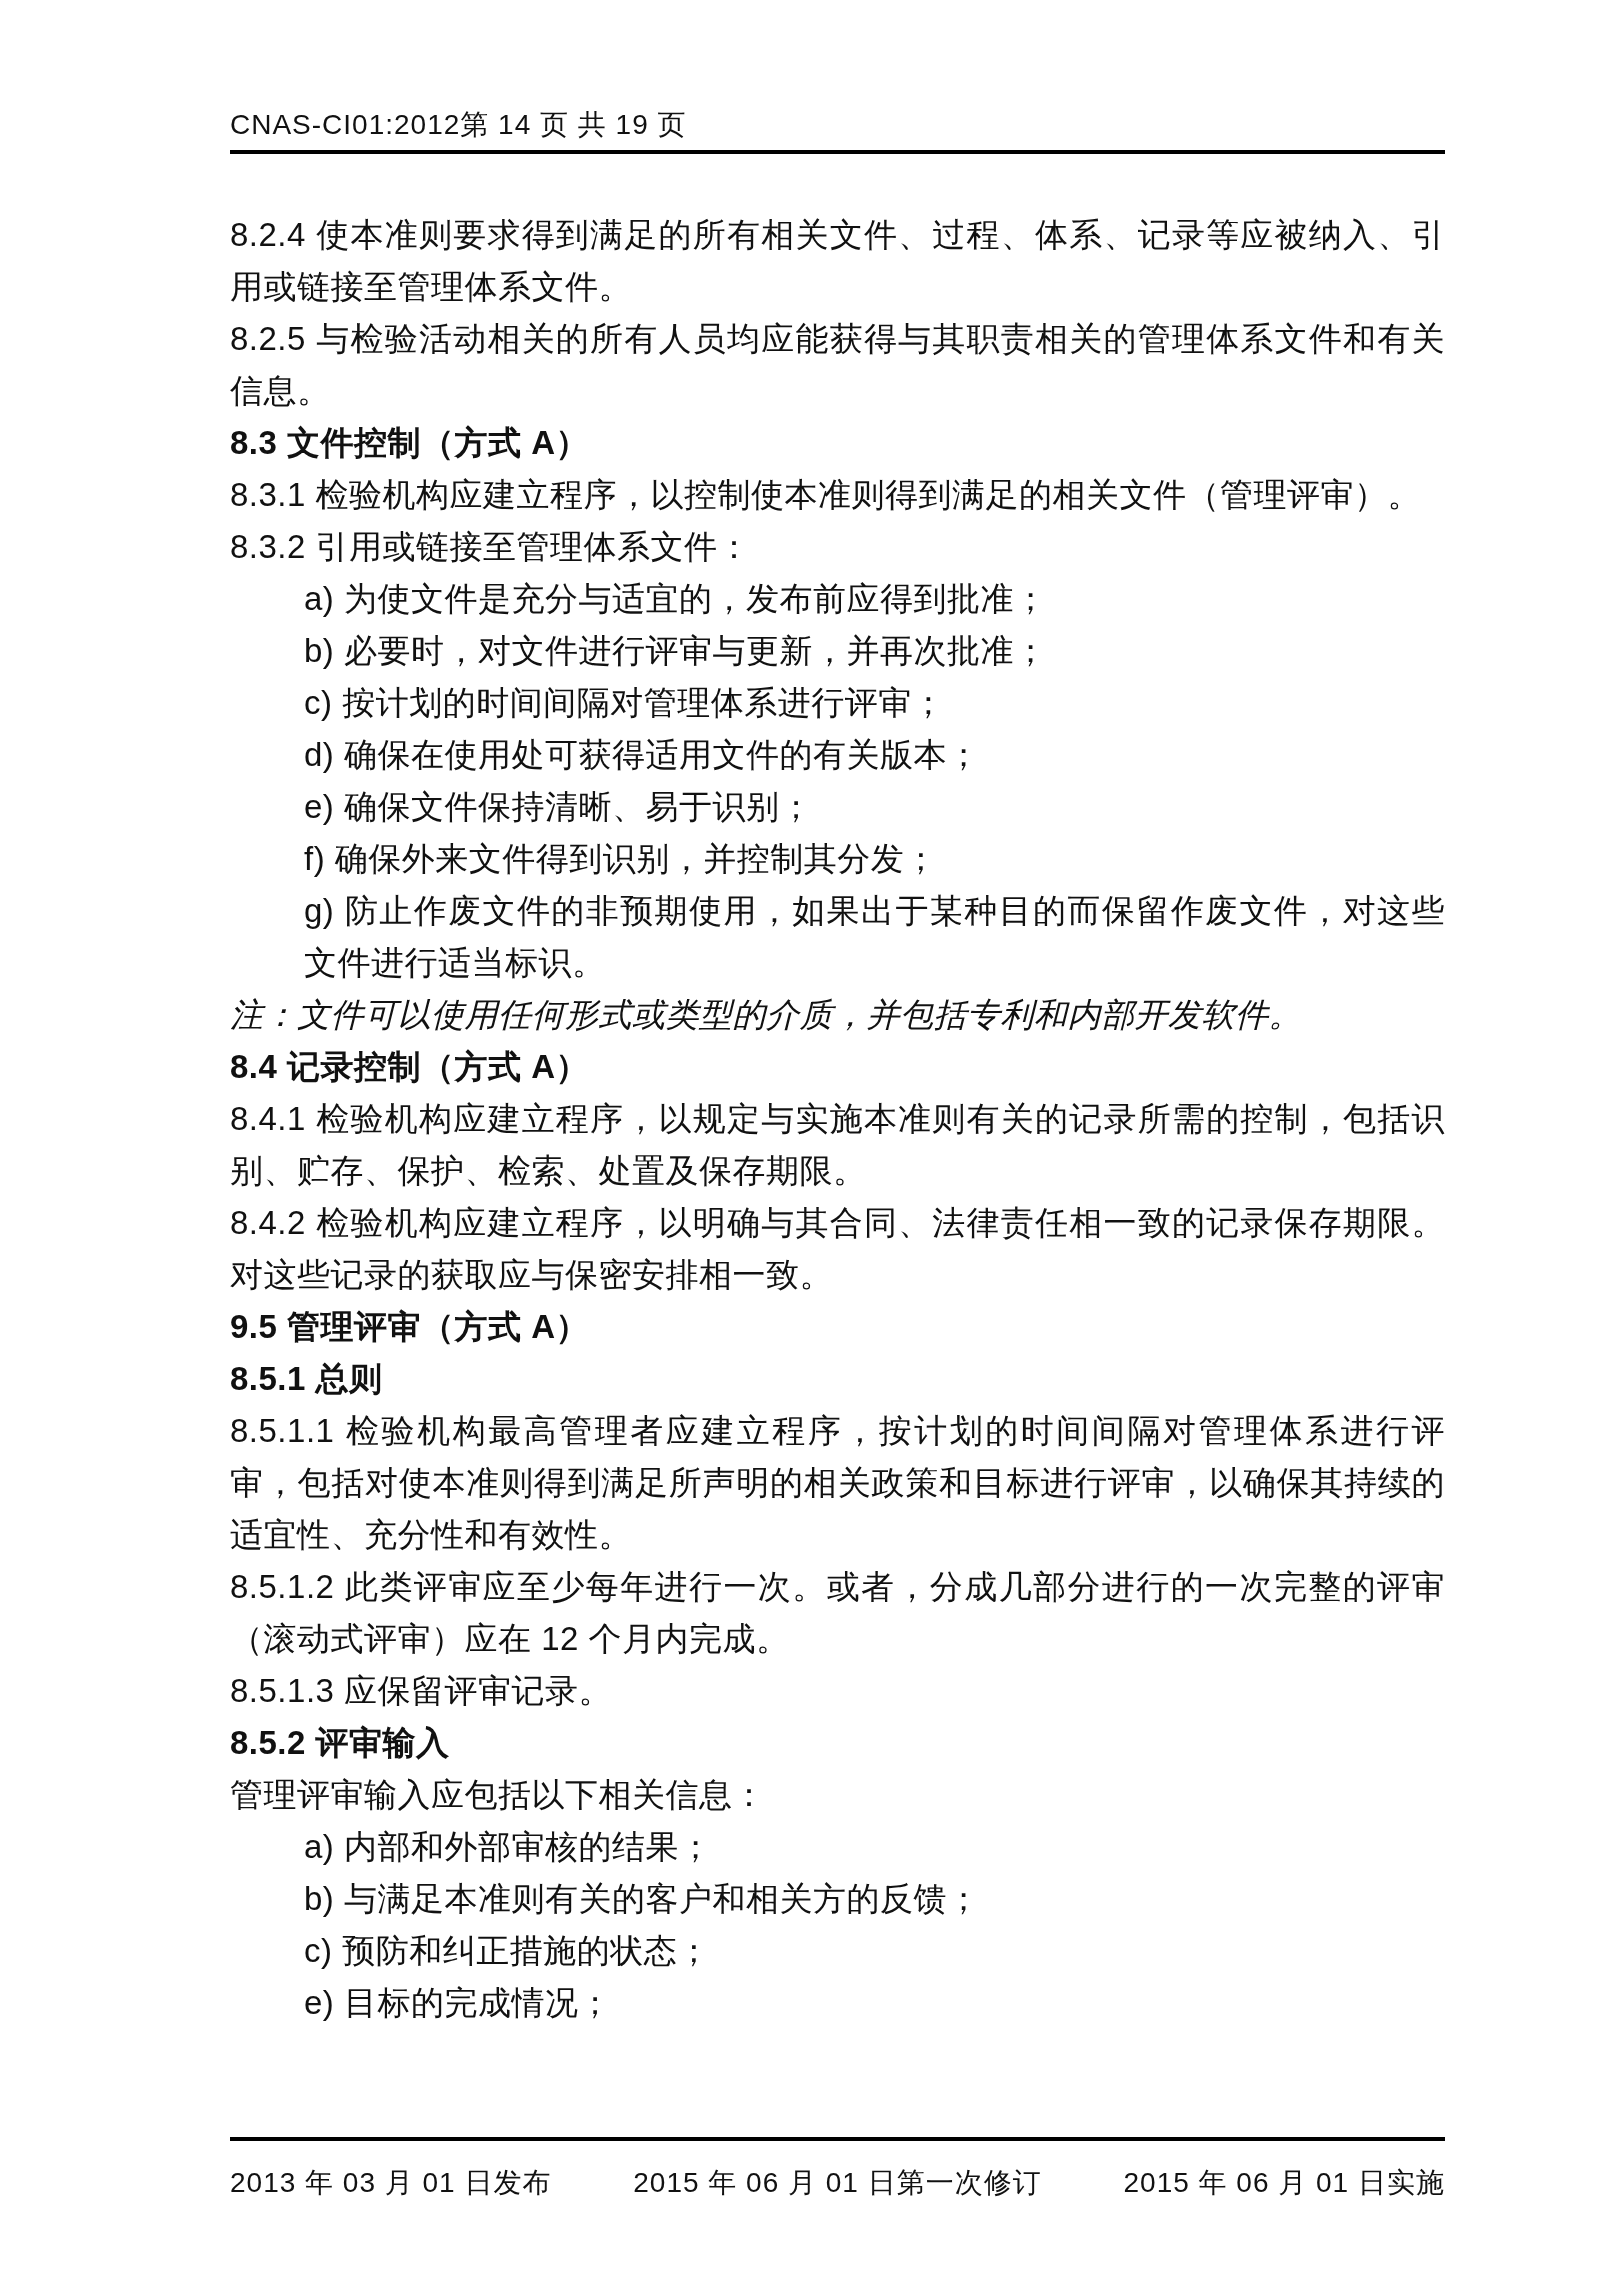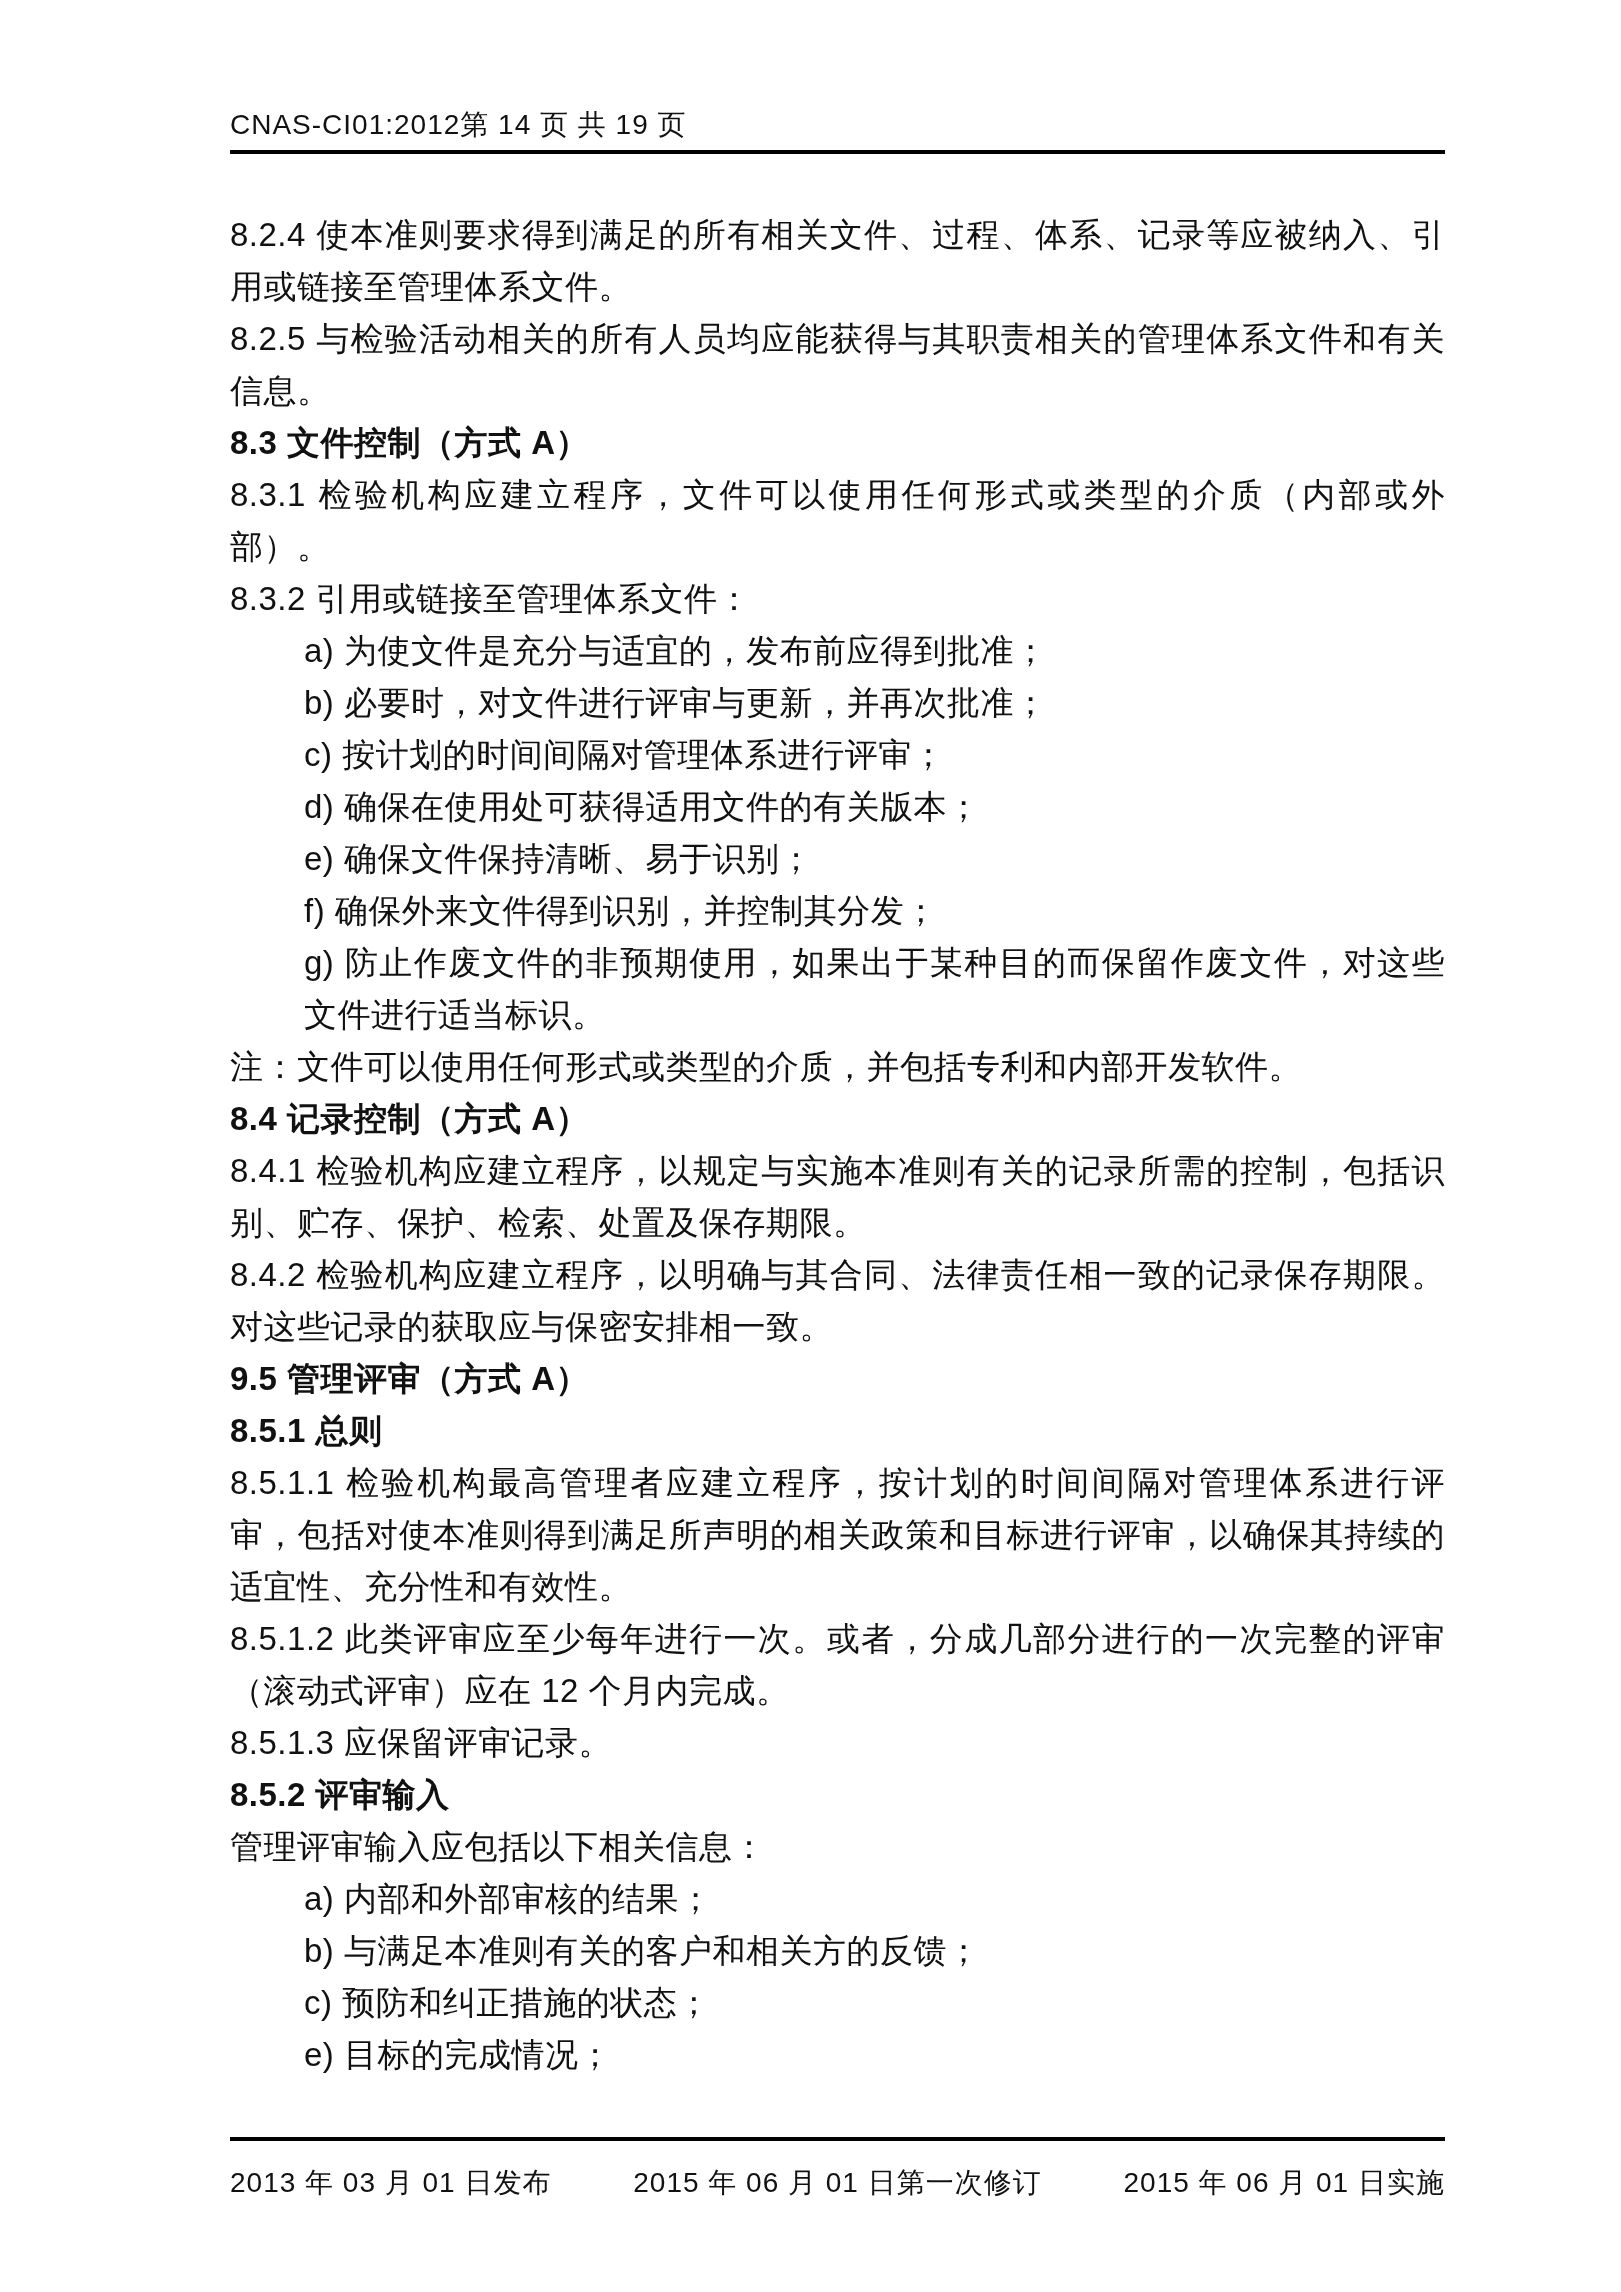--- a/index.html
+++ b/index.html
@@ -44,20 +44,21 @@
   .body-text p {
     margin: 0;
   }
   .heading {
     font-weight: 700;
   }
   .list-item {
     padding-left: 74px;
   }
   .note {
+    font-style: italic;
   }
   
   .footer {
     position: absolute;
     left: 230px;
     width: 1215px;
     top: 2137px;
     border-top: 4.9px solid #000000;
     padding-top: 24.5px;
     display: flex;
@@ -75,21 +76,21 @@
 
   <div class="header">
     <span>CNAS-CI01:2012</span>
     <span>第 14 页 共 19 页</span>
   </div>
 
   <div class="body-text">
     <p>8.2.4 使本准则要求得到满足的所有相关文件、过程、体系、记录等应被纳入、引用或链接至管理体系文件。</p>
     <p>8.2.5 与检验活动相关的所有人员均应能获得与其职责相关的管理体系文件和有关信息。</p>
     <p class="heading">8.3 文件控制（方式 A）</p>
-    <p>8.3.1 检验机构应建立程序，文件可以使用任何形式或类型的介质（内部或外部）。</p>
+    <p>8.3.1 检验机构应建立程序，以控制使本准则得到满足的相关文件（管理评审）。</p>
     <p>8.3.2 引用或链接至管理体系文件：</p>
     <p class="list-item">a) 为使文件是充分与适宜的，发布前应得到批准；</p>
     <p class="list-item">b) 必要时，对文件进行评审与更新，并再次批准；</p>
     <p class="list-item">c) 按计划的时间间隔对管理体系进行评审；</p>
     <p class="list-item">d) 确保在使用处可获得适用文件的有关版本；</p>
     <p class="list-item">e) 确保文件保持清晰、易于识别；</p>
     <p class="list-item">f) 确保外来文件得到识别，并控制其分发；</p>
     <p class="list-item">g) 防止作废文件的非预期使用，如果出于某种目的而保留作废文件，对这些文件进行适当标识。</p>
     <p class="note">注：文件可以使用任何形式或类型的介质，并包括专利和内部开发软件。</p>
     <p class="heading">8.4 记录控制（方式 A）</p>

